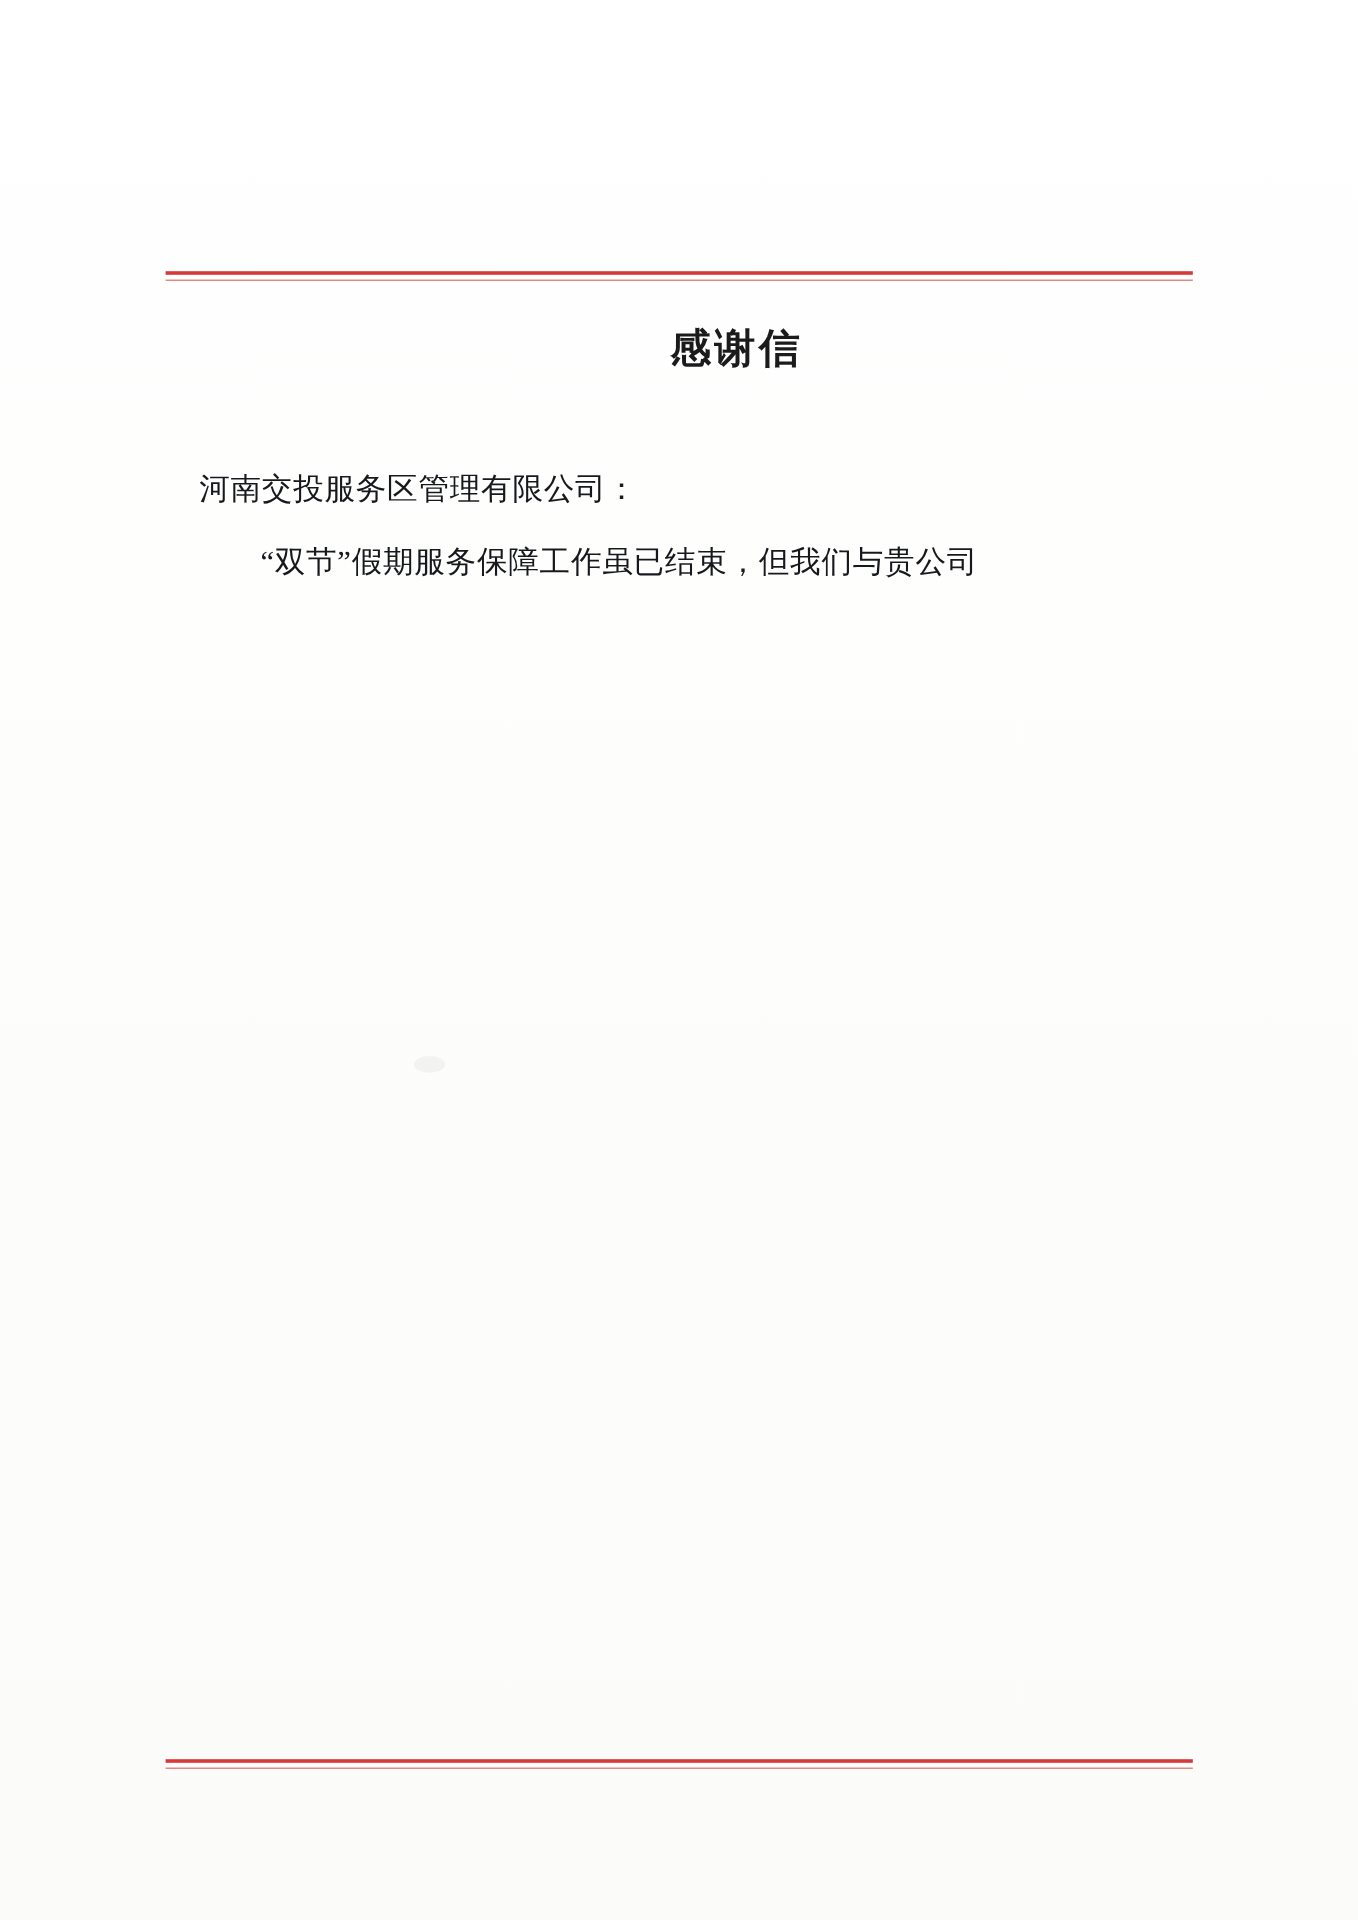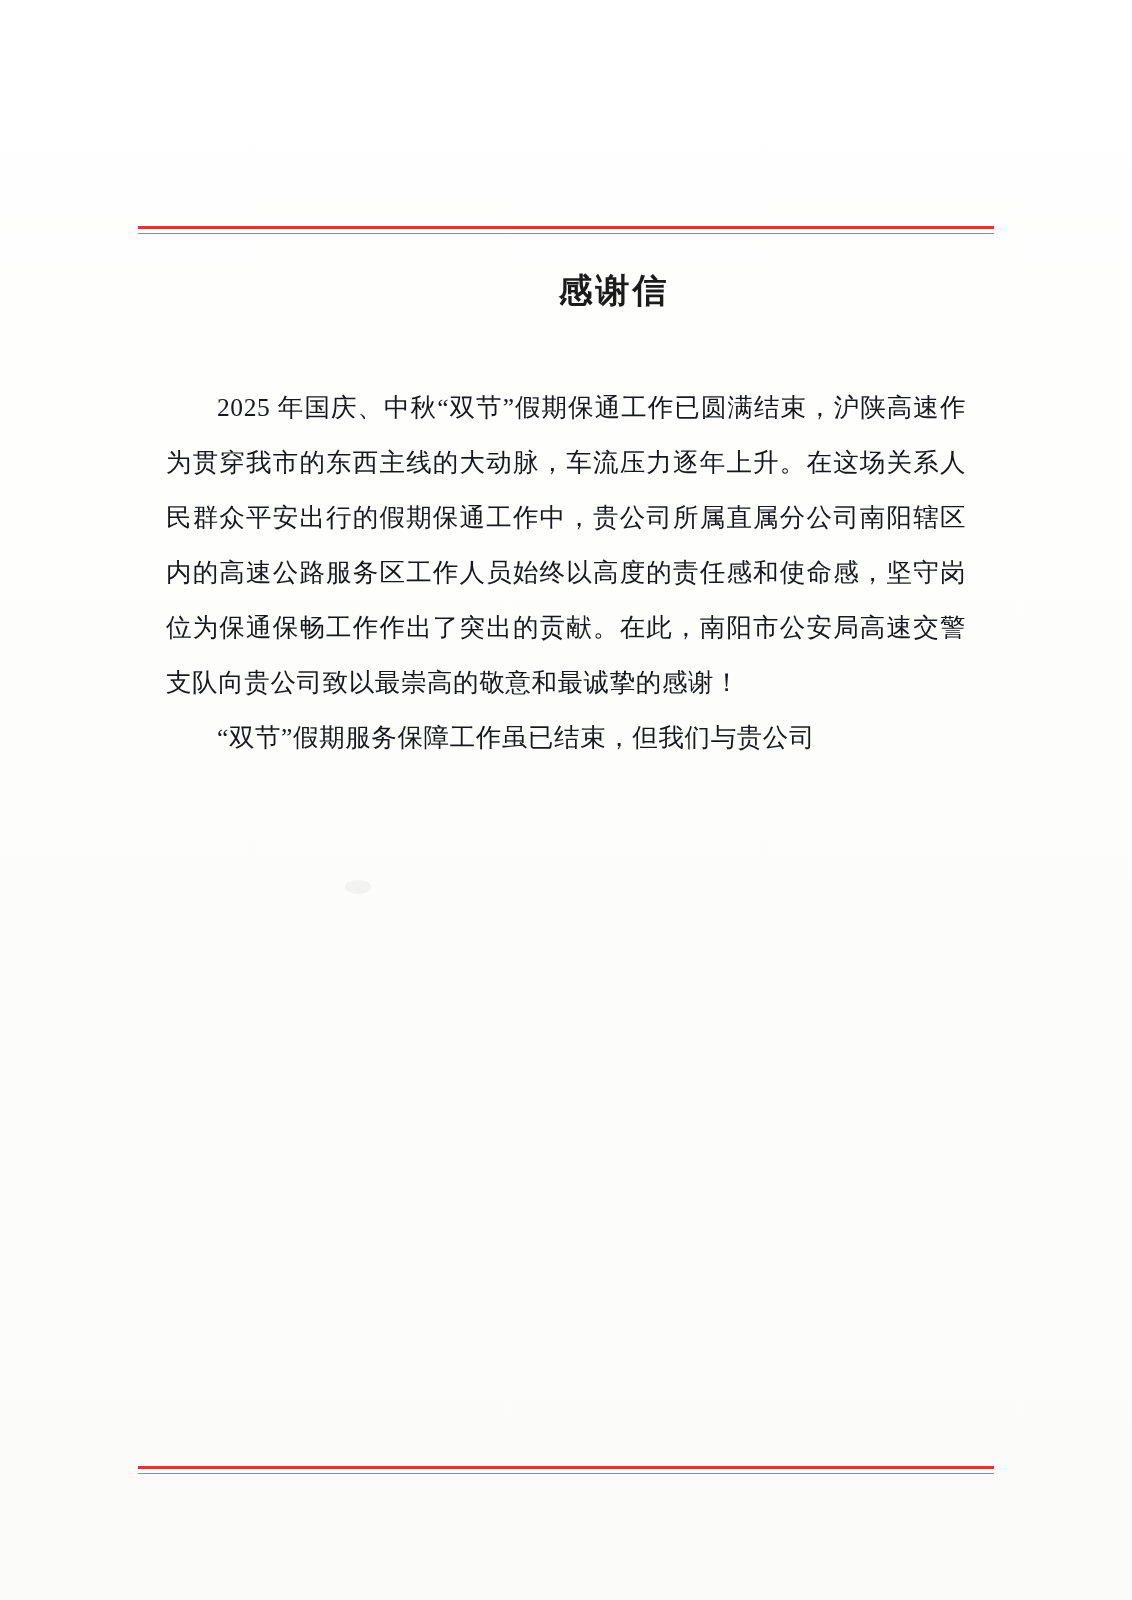--- a/index.html
+++ b/index.html
@@ -121,21 +121,21 @@
 
 <div class="page">
 
 
   <div class="rule-top"></div>
   <div class="rule-top thin"></div>
 
   <div class="doc-title">感谢信</div>
 
   <div class="body-block">
-    <p class="para">2025 年国庆、中秋“双节”假期保通工作已圆满结束，沪陕高速作为贯穿我市的东西主线的大动脉，车流压力逐年上升。在这场关系人民群众平安出行的假期保通工作中，贵公司所属直属分公司南阳辖区内的高速公路服务区工作人员始终以高度的责任感和使命感，坚守岗位为保通保畅工作作出了突出的贡献。在此，南阳市公安局高速交警支队向贵公司致以最崇高的敬意和最诚挚的感谢！</p>
+    <p class="salutation">河南交投服务区管理有限公司：</p>
     <p class="para">“双节”假期服务保障工作虽已结束，但我们与贵公司</p>
   </div>
 
   <div class="scan-mark"></div>
 
   <div class="rule-bottom"></div>
   <div class="rule-bottom thin"></div>
 
 </div>
 

